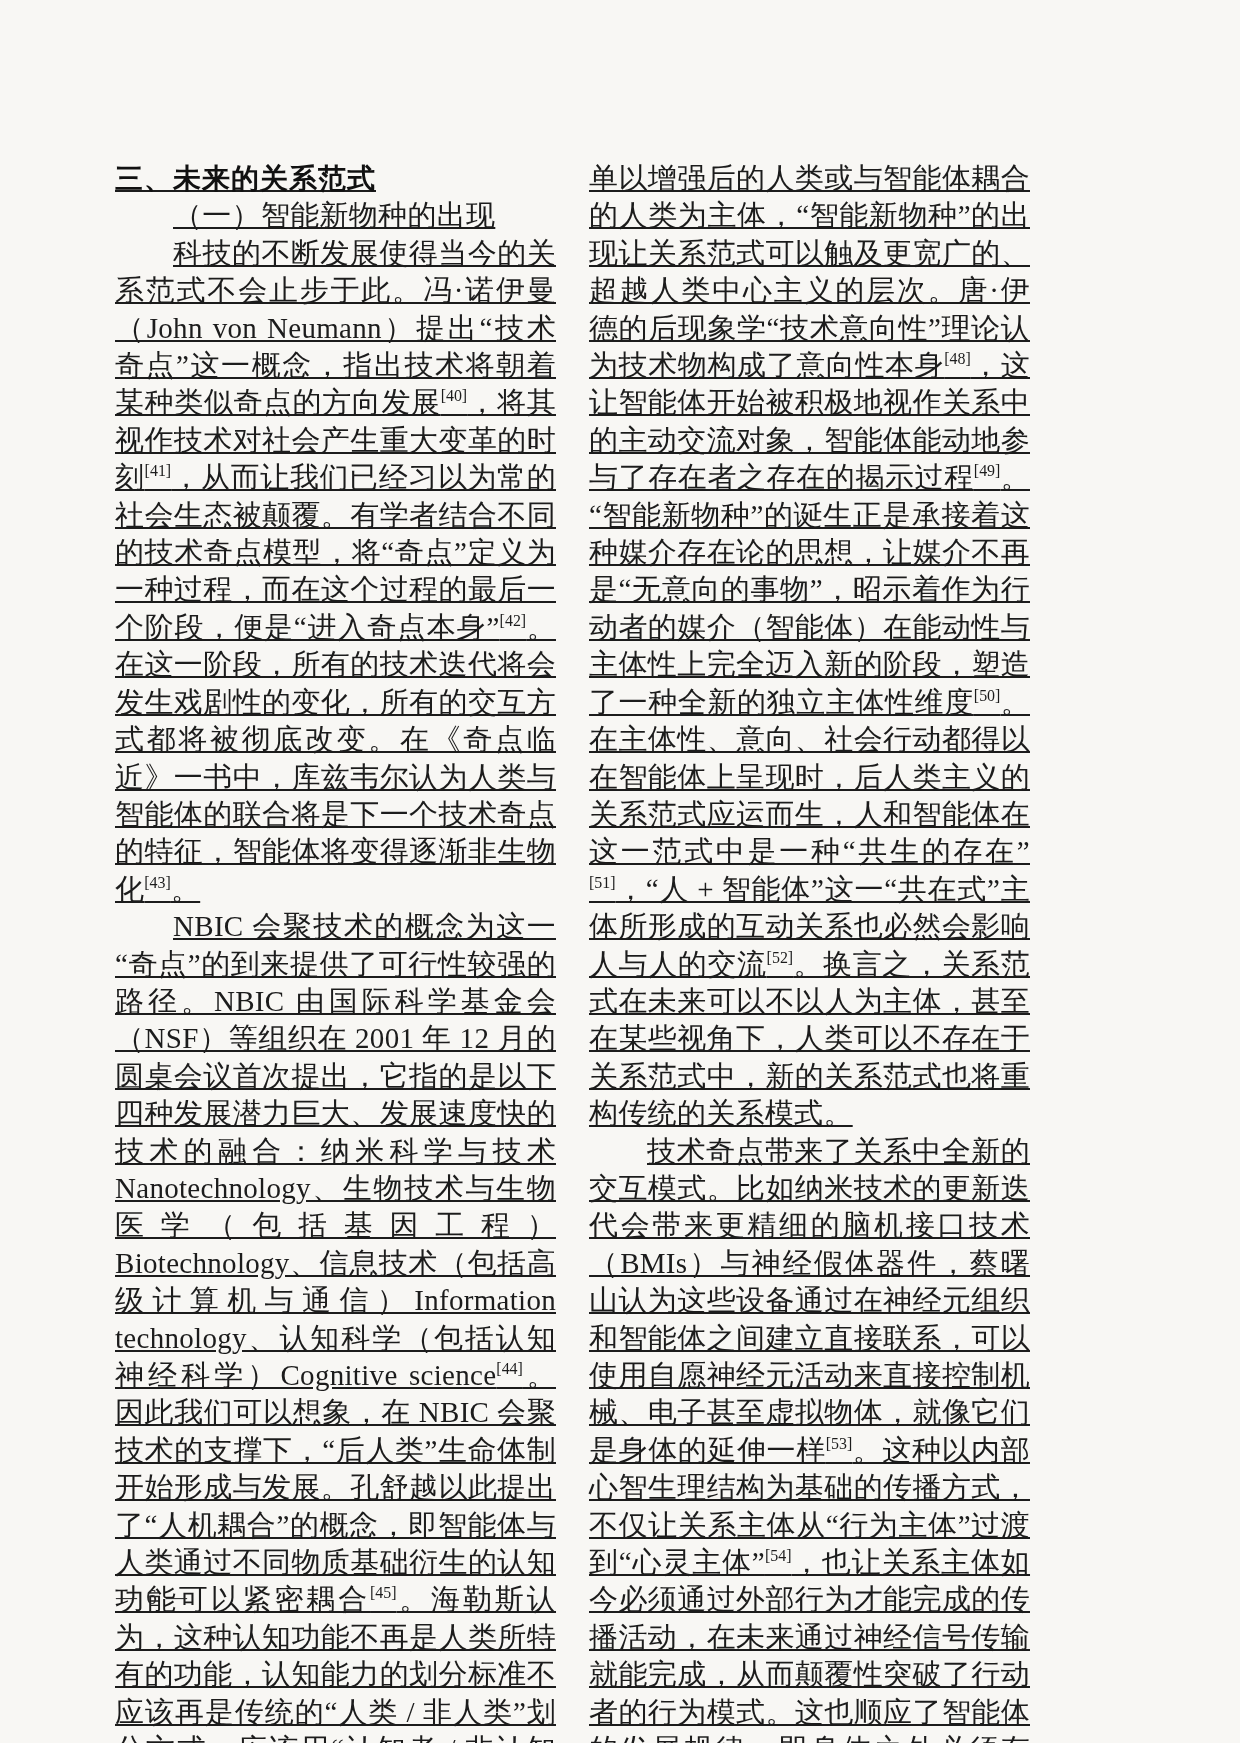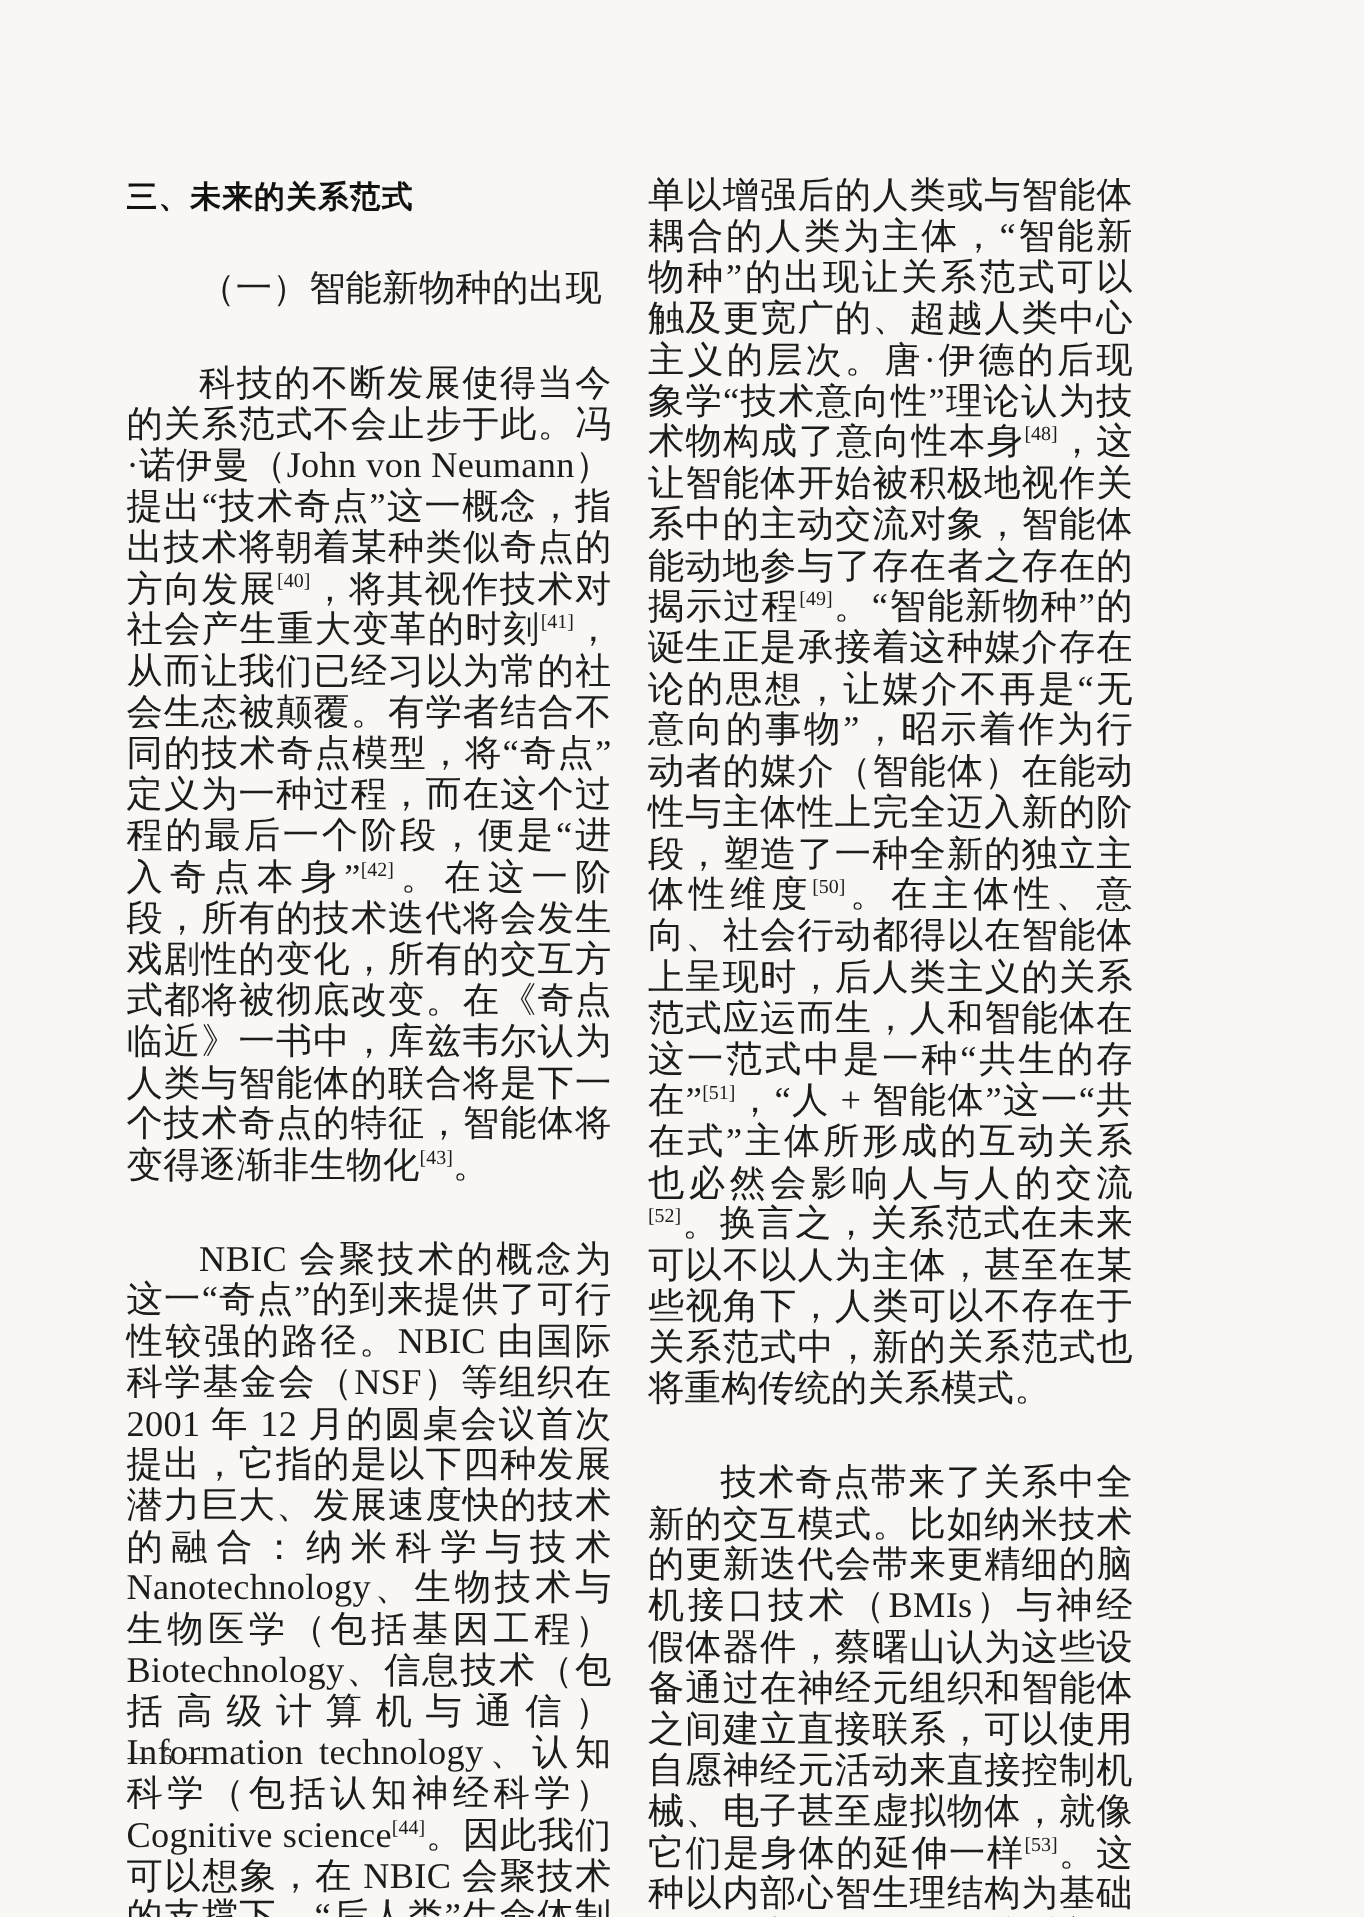--- a/index.html
+++ b/index.html
@@ -10,38 +10,39 @@
     background: #f8f7f4;
     font-family: "Liberation Serif", "DejaVu Serif", serif;
     color: #1c1c1c;
     overflow: hidden;
   }
   .page {
     position: absolute;
     inset: 0;
     padding: 160px 48px 0 115px;
     box-sizing: border-box;
+    text-decoration: underline;
   }
   .columns {
     display: flex;
     gap: 33px;
   }
   .col {
     flex: 0 0 441px;
     width: 441px;
   }
   .blk {
     margin: 0;
-    font-size: 33px;
+    font-size: 29px;
     line-height: 37.4px;
     text-align: justify;
     text-align-last: left;
     letter-spacing: 0.3px;
   }
-  .blk.indent { text-indent: 2em; margin-top: 48px; }
+  .blk.indent { text-indent: 2em; }
   .blk.section-heading {
     font-family: "Liberation Sans", "DejaVu Sans", sans-serif;
     font-weight: 700;
     font-size: 28px;
     letter-spacing: 1px;
     color: #111;
   }
   sup.ref {
     font-size: 0.55em;
     line-height: 0;

